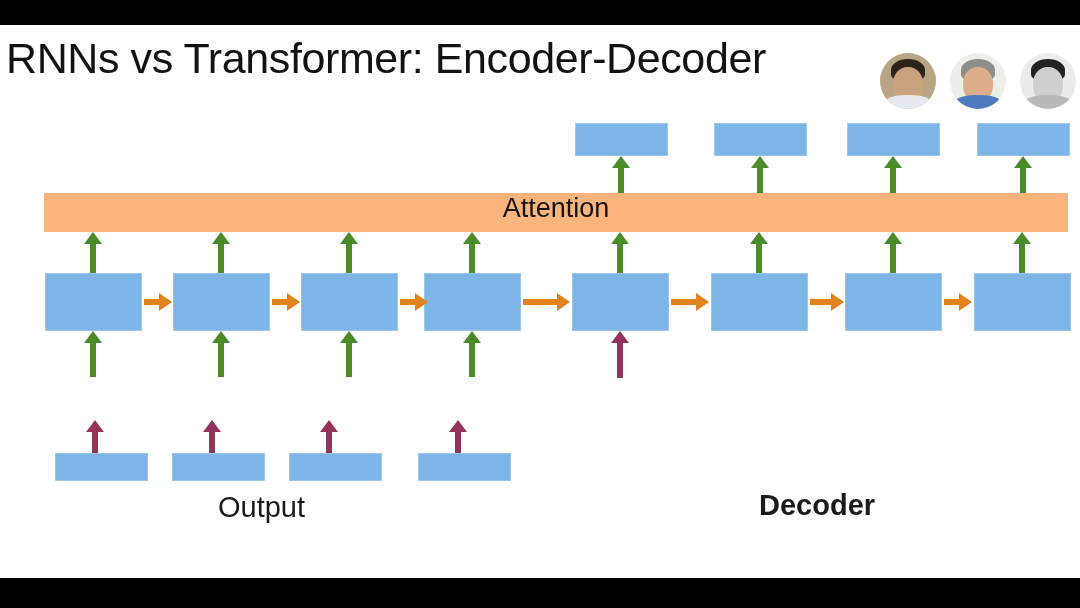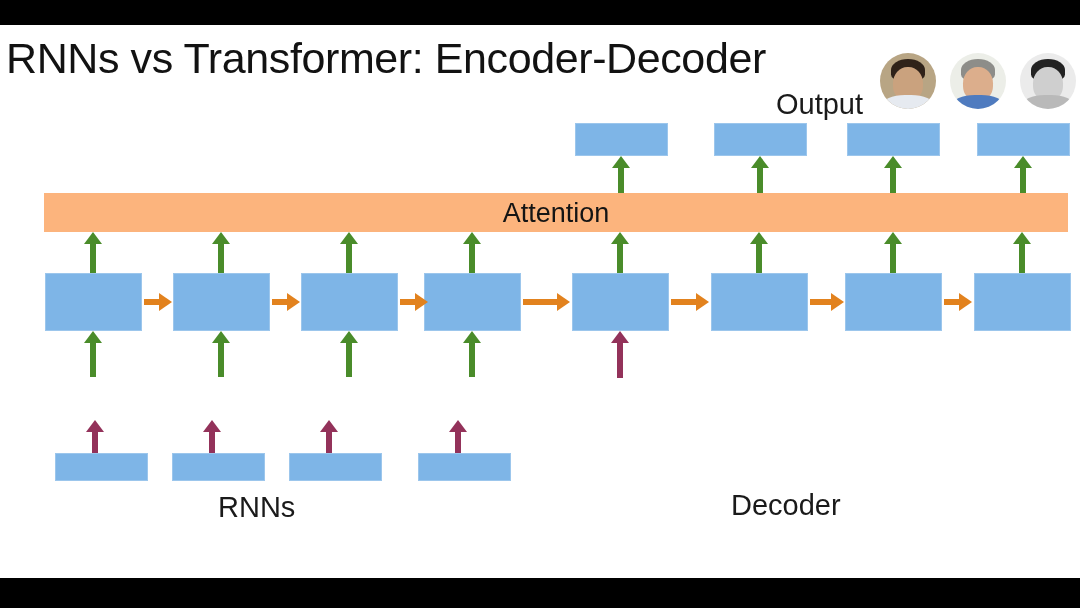--- a/index.html
+++ b/index.html
@@ -123,27 +123,26 @@
   .section-label {
     position: absolute;
     font-size: 29px;
     line-height: 34px;
     color: #1a1a1a;
     white-space: nowrap;
   }
   #label-encoder { left: 219px; top: 110px; }
   #label-output  { left: 776px; top: 62px; }
   #label-input   { left: 218px; top: 465px; }
-  #label-decoder { left: 731px; top: 463px; }
+  #label-decoder { left: 759px; top: 463px; font-weight: bold; }
 
   
   .bar {
     position: absolute;
     display: flex;
-    align-items: center;
     justify-content: center;
   }
   .bar-text {
     font-size: 27px;
     line-height: 30px;
     color: #141414;
     white-space: nowrap;
   }
   #attention-bar {
     left: 44px;
@@ -243,22 +242,21 @@
         <div class="face"></div>
         <div class="torso"></div>
       </div>
       <div class="avatar" id="avatar-2">
         <div class="hair"></div>
         <div class="face"></div>
         <div class="torso"></div>
       </div>
     </div>
 
-    <div class="section-label" id="label-output">Output</div>
-    <div class="section-label" id="label-input">RNNs</div>
+    <div class="section-label" id="label-input">Output</div>
     <div class="section-label" id="label-decoder">Decoder</div>
 
     <div class="bar" id="attention-bar">
       <span class="bar-text">Attention</span>
     </div>
 
 
     <div id="dynamic-layer">
         <div class="box cell-box" style="left: 45px;"></div>
         <div class="box cell-box" style="left: 173px;"></div>

